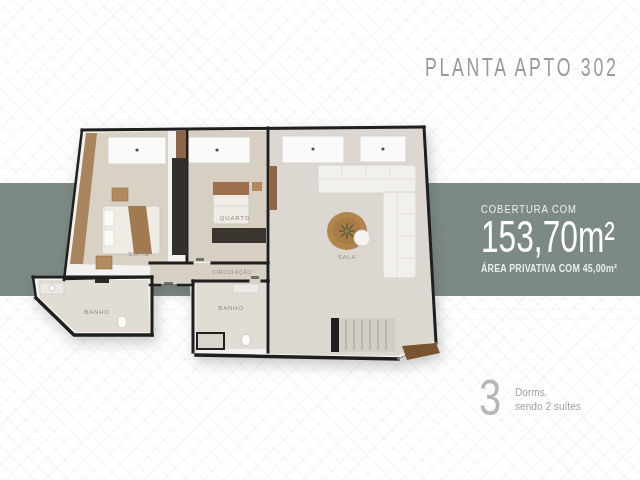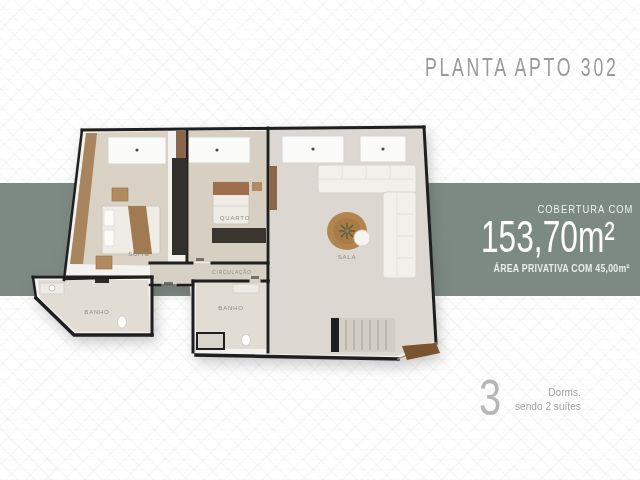--- a/index.html
+++ b/index.html
@@ -1,17 +1,17 @@
 <!DOCTYPE html>
 <html><head>
 <meta charset="utf-8">
 <style>
   html,body{margin:0;padding:0;}
   .canvas{position:relative;width:640px;height:480px;overflow:hidden;background:#ffffff;
-          font-family:"Liberation Sans", sans-serif;text-align:right;}
+          font-family:"Liberation Sans", sans-serif;}
   .bg-pattern{position:absolute;inset:0;
     background:
       repeating-linear-gradient(45deg, rgba(0,0,0,.025) 0 1.5px, transparent 1.5px 12px),
       repeating-linear-gradient(-45deg, rgba(0,0,0,.022) 0 1.5px, transparent 1.5px 14px),
       repeating-linear-gradient(0deg, rgba(0,0,0,.015) 0 1.5px, transparent 1.5px 10px);}
   .band{position:absolute;left:0;top:183px;width:640px;height:113px;background:#7d8a84;}
   .plan{position:absolute;left:0;top:0;filter:drop-shadow(3px 6px 7px rgba(70,70,70,.28));}
   .title{position:absolute;top:52px;right:22px;font-size:26px;color:#9a9a9a;
          letter-spacing:4px;font-weight:400;white-space:nowrap;
          transform:scaleX(.68);transform-origin:100% 0;}

